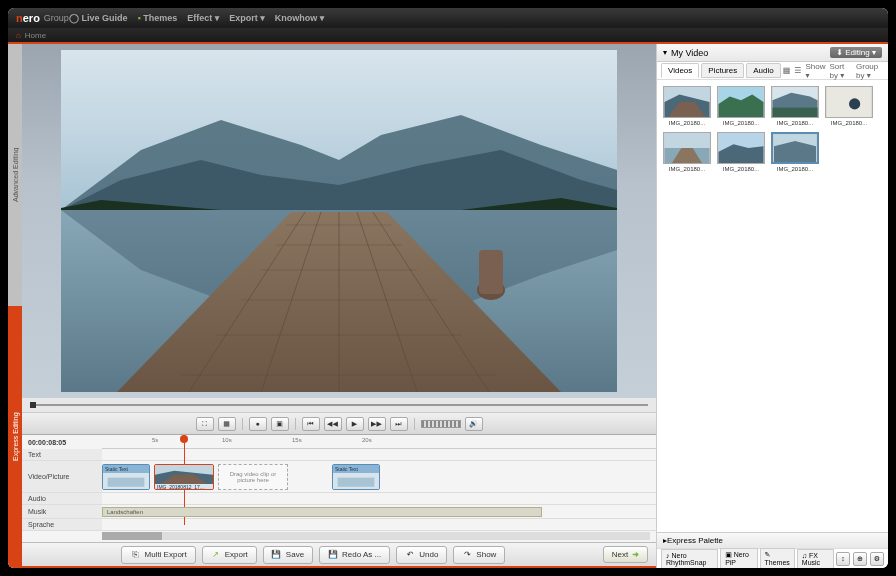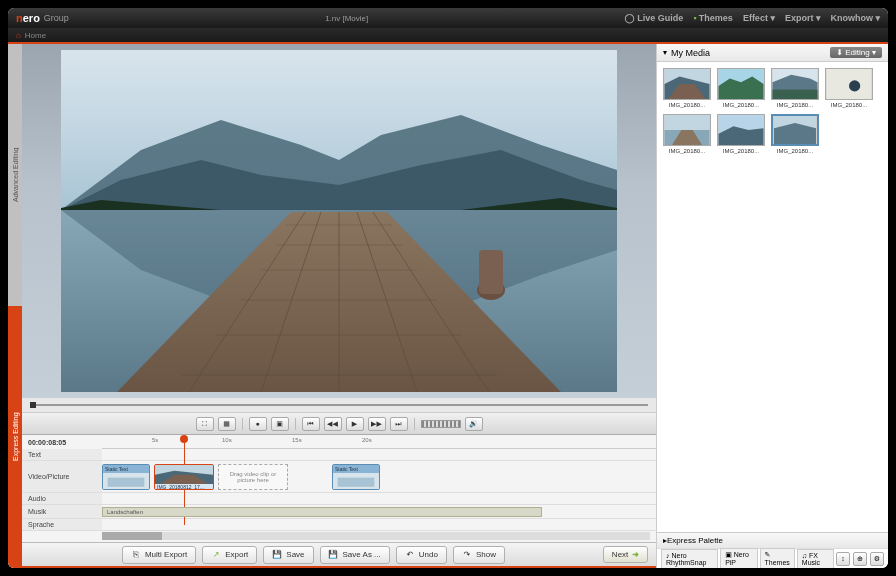--- a/index.html
+++ b/index.html
@@ -76,21 +76,20 @@
 .orange-line { height: 2px; background: #d84315; }
 </style>
 </head>
 <body>
 
 <div class="app">
 
   <div class="titlebar">
     <span class="logo"><span class="accent">n</span>ero</span>
     <span class="app-name">Group</span>
-    <span class="doc">1.nv [Movie]</span>
     <div class="right-menu">
       <span>◯ <span>Live Guide</span></span>
       <span style="color:#7cb342">▪ <span>Themes</span></span>
       <span><span>Effect</span> ▾</span>
       <span><span>Export</span> ▾</span>
       <span><span>Knowhow</span> ▾</span>
     </div>
   </div>
 
   <div class="menubar">
@@ -256,21 +255,21 @@
         <div class="bb-btn">
             <span class="ico" style="color:#7cb342">↗</span>
             <span>Export</span>
           </div>
         <div class="bb-btn">
             <span class="ico">💾</span>
             <span>Save</span>
           </div>
         <div class="bb-btn">
             <span class="ico">💾</span>
-            <span>Save As ...</span>
+            <span>Redo As ...</span>
           </div>
         <div class="bb-btn">
             <span class="ico">↶</span>
             <span>Undo</span>
           </div>
         <div class="bb-btn">
             <span class="ico">↷</span>
             <span>Show</span>
           </div>
         <div class="bb-spacer"></div>
@@ -278,22 +277,34 @@
             <span>Next</span> 
             <span class="arrow">➜</span>
           </div>
       </div>
       <div class="orange-line"></div>
     </div>
 
     <div class="right-panel">
       <div class="rp-header">
         <span class="triangle">▾</span>
-        <span>My Media</span>
+        <span>My Video</span>
         <span class="import-btn">⬇ <span>Editing</span> ▾</span>
+      </div>
+      <div class="rp-tabs">
+        <div class="rp-tab active">Videos</div>
+        <div class="rp-tab">Pictures</div>
+        <div class="rp-tab">Audio</div>
+        <div class="rp-toolbar">
+          <span>▦</span>
+          <span>☰</span>
+          <span><span>Show</span> ▾</span>
+          <span><span>Sort by</span> ▾</span>
+          <span><span>Group by</span> ▾</span>
+        </div>
       </div>
       <div class="media-grid">
         <div class="thumb">
             <div class="thumb-img">
               <svg viewBox="0 0 48 32">
                 <rect width="48" height="16" fill="#c2d6e2"></rect>
                 <path d="M0,16 L16,8 L32,12 L48,16 L48,32 L0,32 Z" fill="#4a6878"></path>
                 <path d="M16,16 L32,16 L44,32 L4,32 Z" fill="#7a6050"></path>
               </svg>
             </div>

